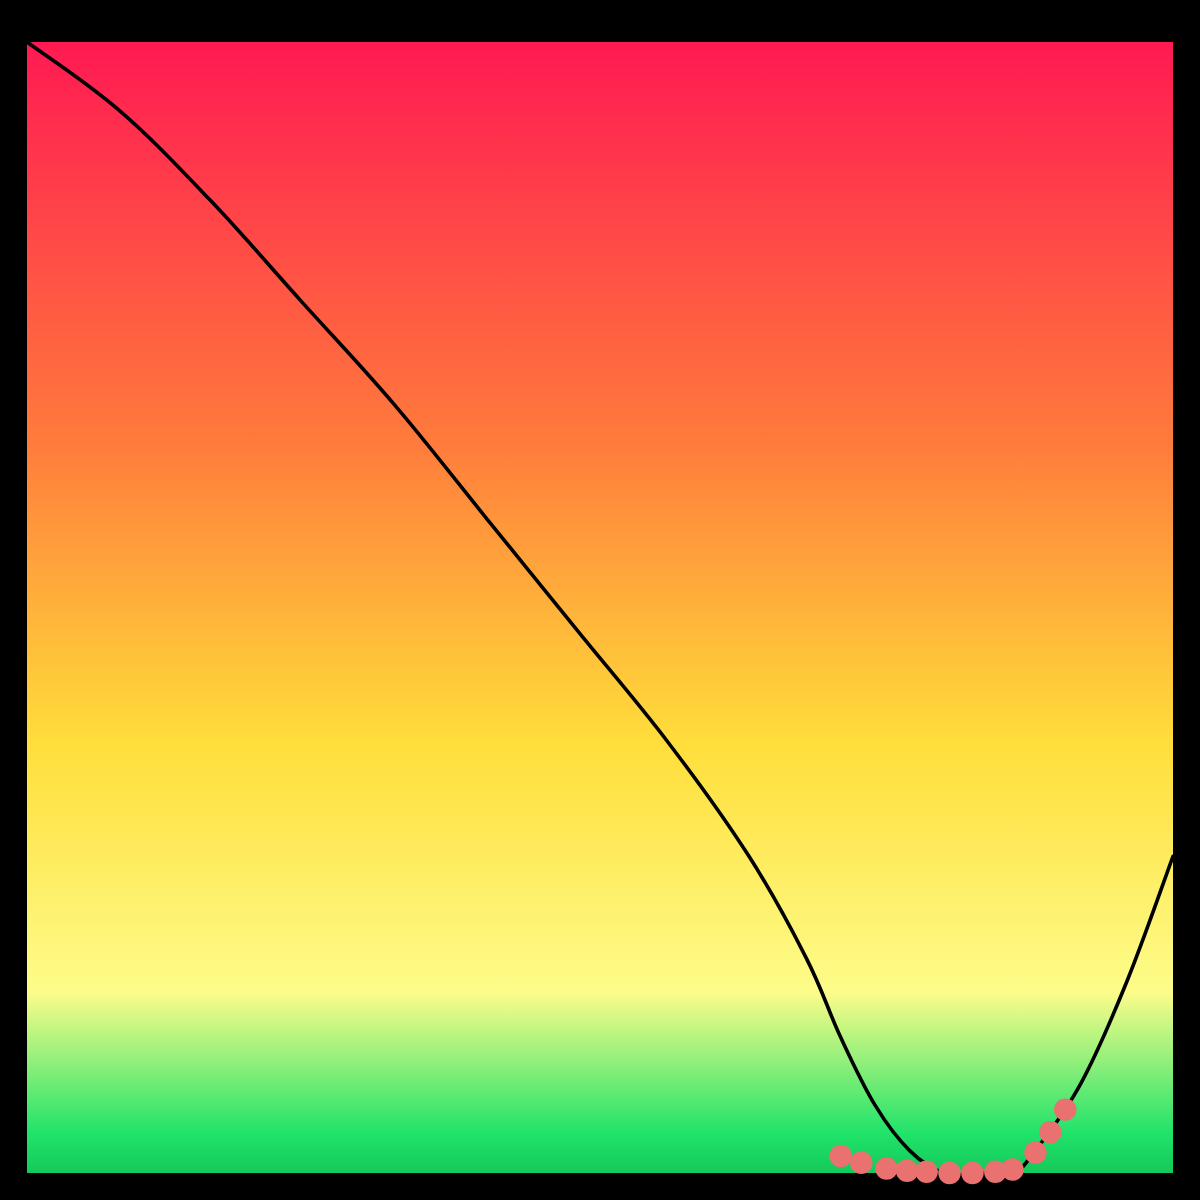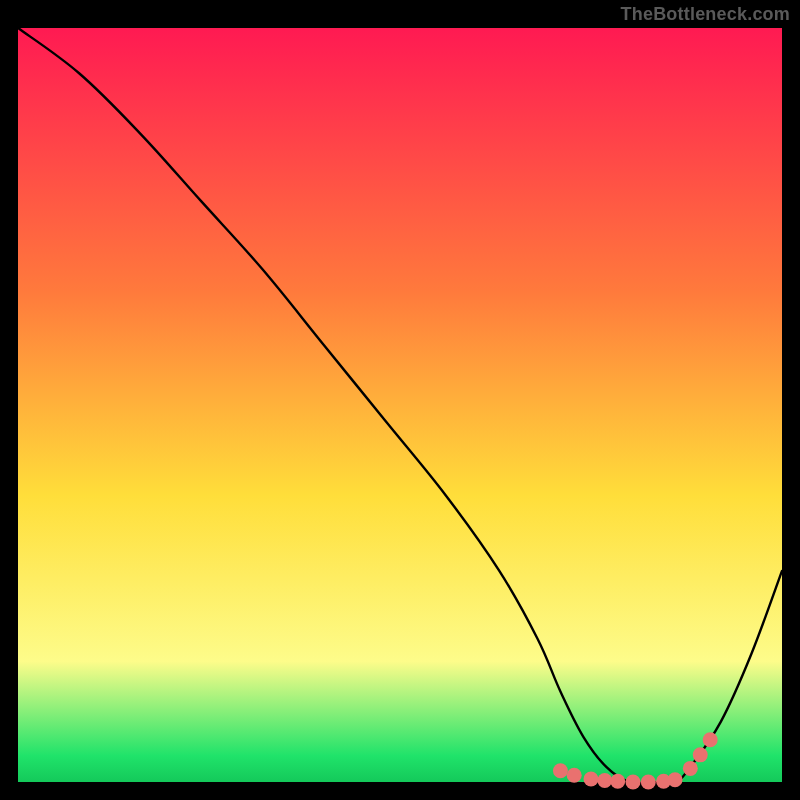--- a/index.html
+++ b/index.html
@@ -29,21 +29,20 @@
   }
   svg {
     display: block;
   }
 </style>
 </head>
 <body>
 
 <div class="stage">
 
-  <div class="watermark">TheBottleneck.com</div>
 
   <svg id="chart-svg" width="800" height="800" viewBox="0 0 800 800">
     <defs>
       <linearGradient id="bgGrad" x1="0" y1="0" x2="0" y2="1">
         <stop id="g0" offset="0%" stop-color="#ff1a52"></stop>
         <stop id="g1" offset="35%" stop-color="#ff7a3c"></stop>
         <stop id="g2" offset="62%" stop-color="#ffde3a"></stop>
         <stop id="g3" offset="84%" stop-color="#fdfc8a"></stop>
         <stop id="g4" offset="96.5%" stop-color="#20e36a"></stop>
         <stop id="g5" offset="100%" stop-color="#14c95a"></stop>

